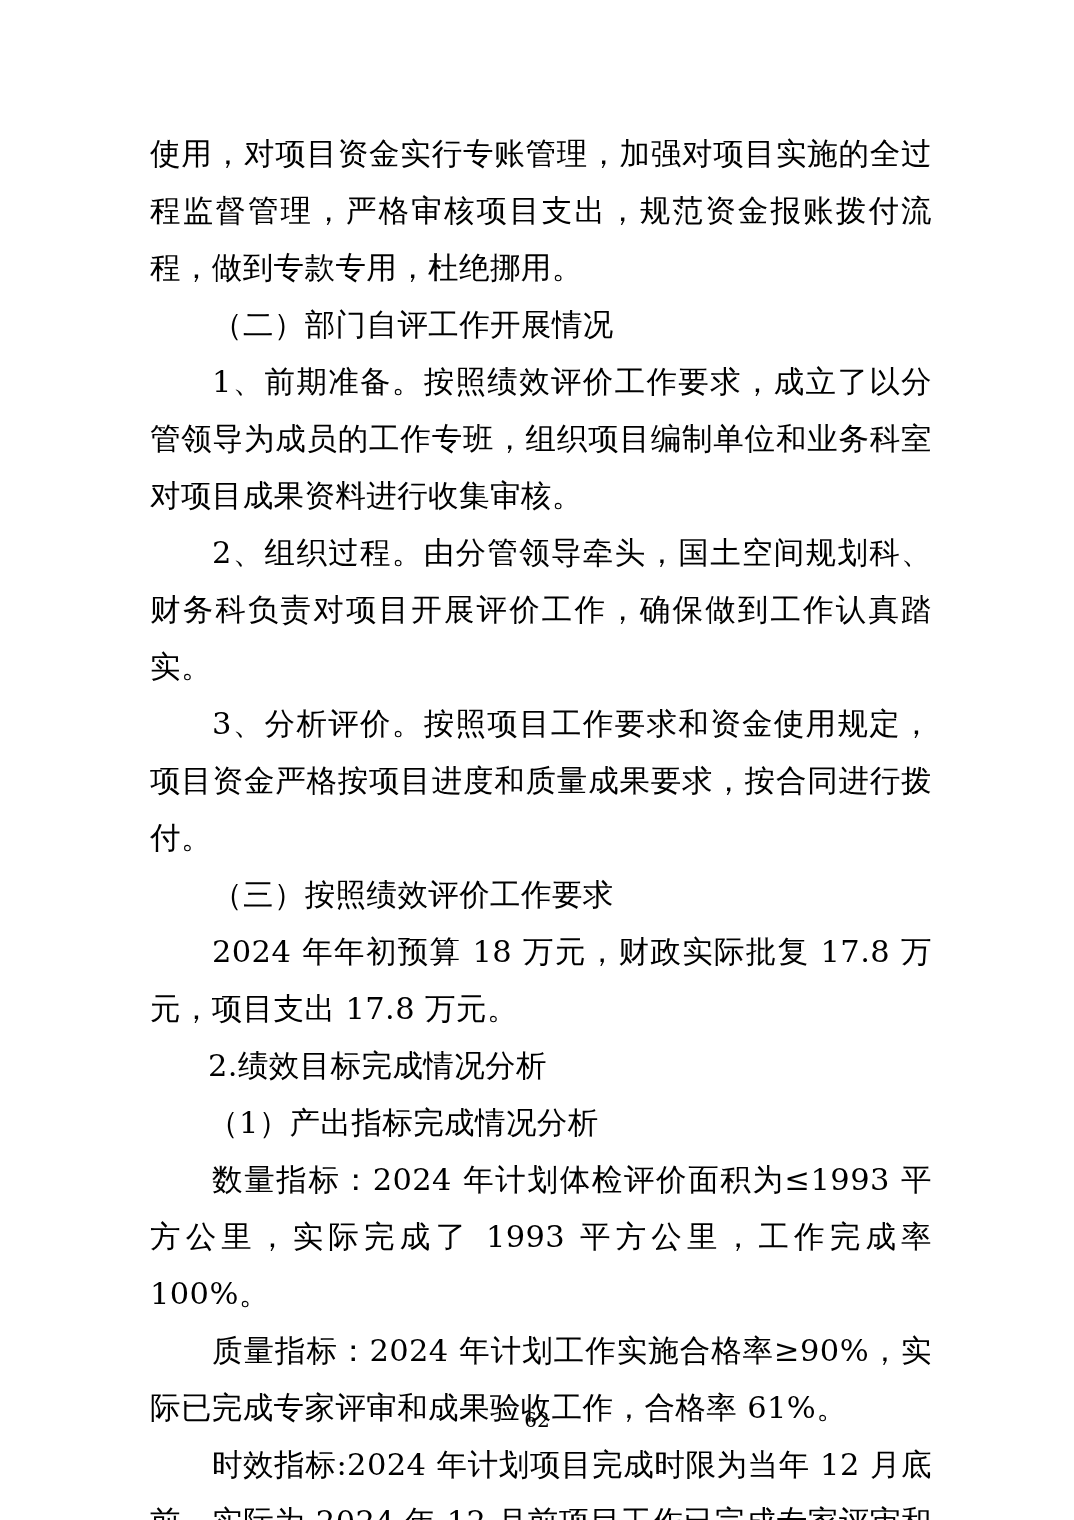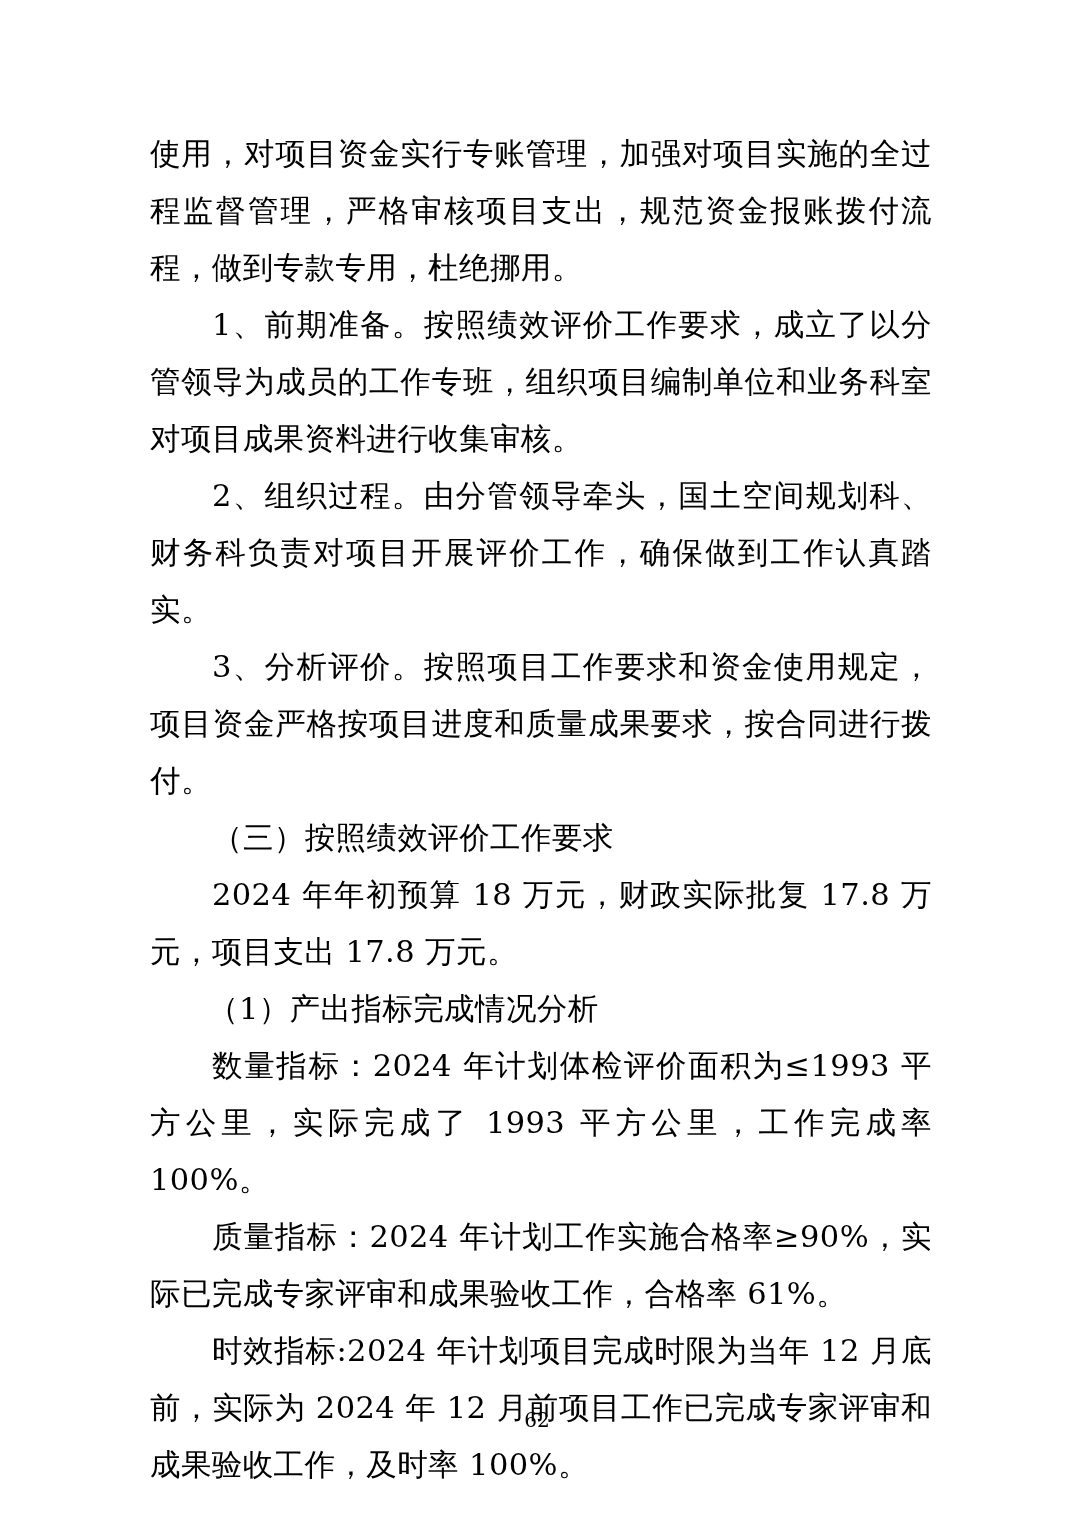--- a/index.html
+++ b/index.html
@@ -49,24 +49,26 @@
     font-size: 20px;
     color: #000000;
   }
 </style>
 </head>
 <body>
 
 <div class="page">
   <div class="content">
     <p class="flow">使用，对项目资金实行专账管理，加强对项目实施的全过程监督管理，严格审核项目支出，规范资金报账拨付流程，做到专款专用，杜绝挪用。</p>
+    <p class="indent">（二）部门自评工作开展情况</p>
     <p class="indent">1、前期准备。按照绩效评价工作要求，成立了以分管领导为成员的工作专班，组织项目编制单位和业务科室对项目成果资料进行收集审核。</p>
     <p class="indent">2、组织过程。由分管领导牵头，国土空间规划科、财务科负责对项目开展评价工作，确保做到工作认真踏实。</p>
     <p class="indent">3、分析评价。按照项目工作要求和资金使用规定，项目资金严格按项目进度和质量成果要求，按合同进行拨付。</p>
     <p class="indent">（三）按照绩效评价工作要求</p>
     <p class="indent">2024 年年初预算 18 万元，财政实际批复 17.8 万元，项目支出 17.8 万元。</p>
+    <p class="indent-small">2.绩效目标完成情况分析</p>
     <p class="indent-small">（1）产出指标完成情况分析</p>
     <p class="indent">数量指标：2024 年计划体检评价面积为≤1993 平方公里，实际完成了 1993 平方公里，工作完成率 100%。</p>
     <p class="indent">质量指标：2024 年计划工作实施合格率≥90%，实际已完成专家评审和成果验收工作，合格率 61%。</p>
     <p class="indent">时效指标:2024 年计划项目完成时限为当年 12 月底前，实际为 2024 年 12 月前项目工作已完成专家评审和成果验收工作，及时率 100%。</p>
   </div>
   <div class="page-number">62</div>
 </div>
 
 </body></html>

